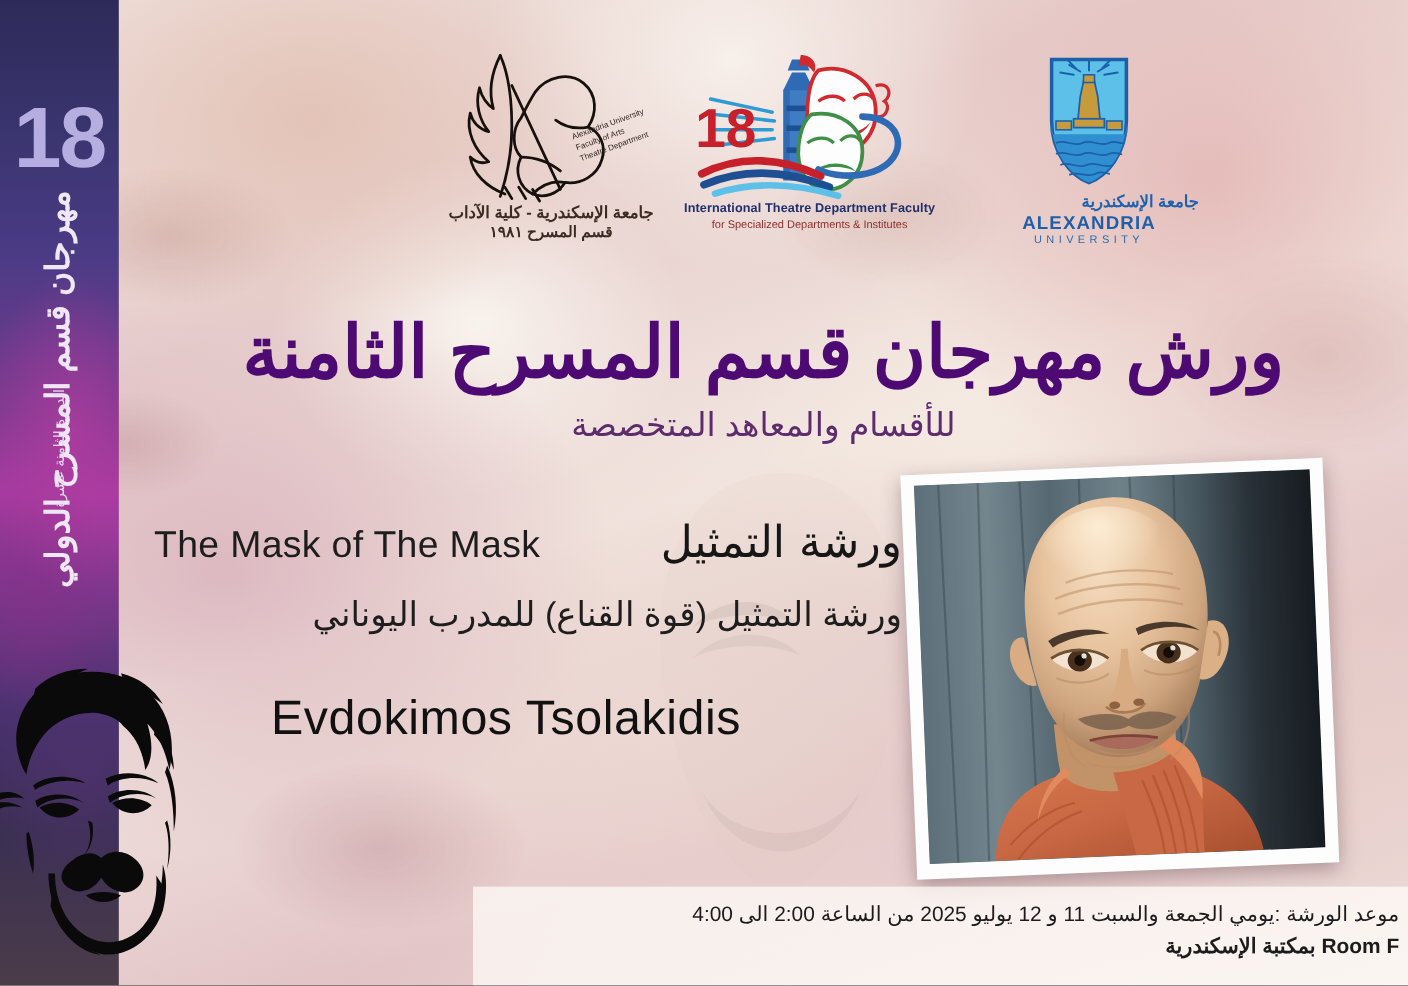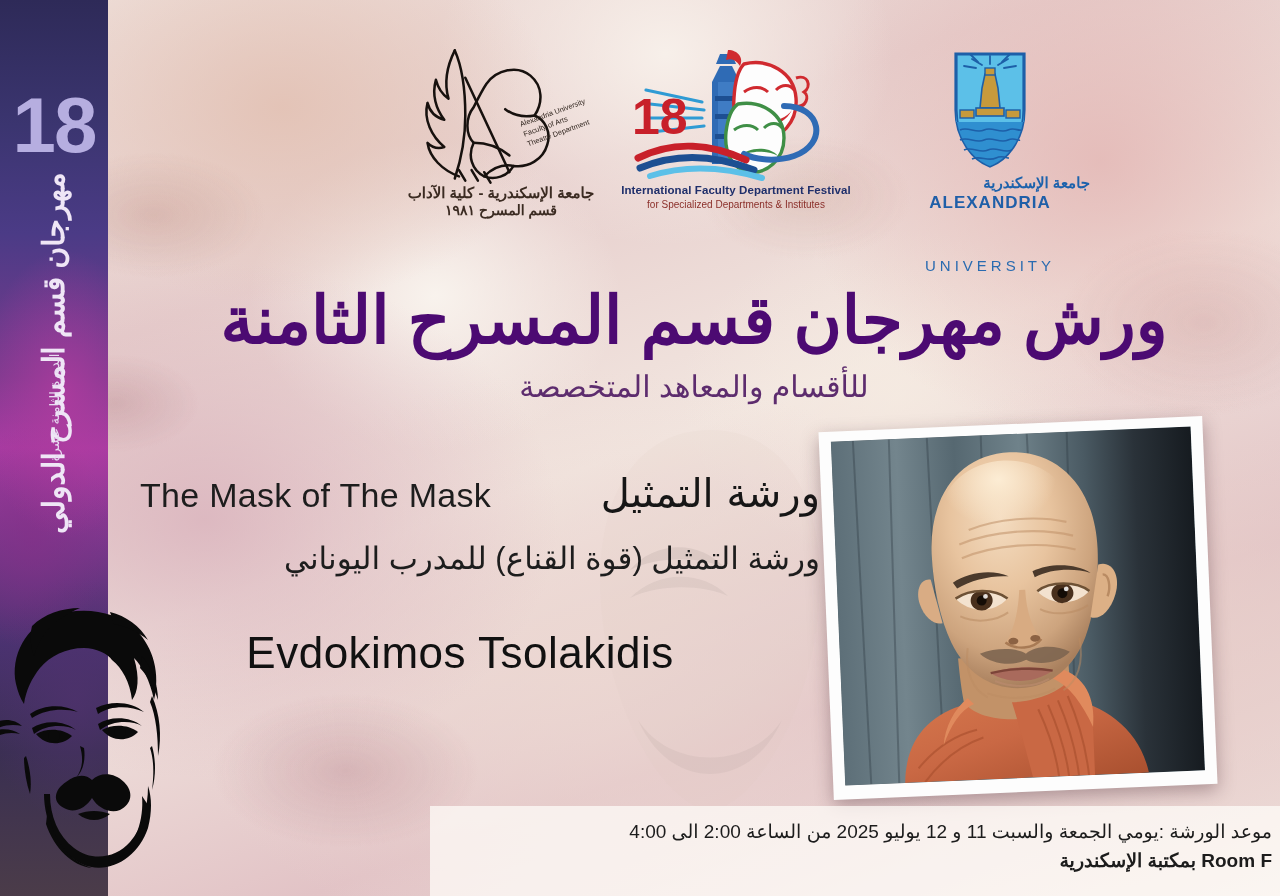--- a/index.html
+++ b/index.html
@@ -90,21 +90,21 @@
 
   .logo-fest{left:508px;top:14px;width:240px;}
   .logo-fest .mark{height:136px;position:relative;}
   .logo-fest .cap1{font-size:11.5px;font-weight:bold;color:#1f2f6b;letter-spacing:.1px;}
   .logo-fest .cap2{font-size:10px;color:#8b2f2a;margin-top:3px;}
 
   .logo-alex{left:782px;top:14px;width:200px;}
   .logo-alex .mark{height:124px;position:relative;}
   .logo-alex .capar{font-size:15px;font-weight:bold;color:#1c62ac;direction:rtl;margin-top:2px;text-align:right;}
   .logo-alex .cap1{font-size:17px;font-weight:bold;color:#1f5fa8;letter-spacing:1px;margin-top:1px;}
-  .logo-alex .cap2{font-size:15px;color:#2a6bb0;letter-spacing:4px;margin-top:44px;}
+  .logo-alex .cap2{font-size:10px;color:#2a6bb0;letter-spacing:4px;}
 
   
   .title-ar{
     position:absolute;left:108px;right:0;top:286px;
     text-align:center;direction:rtl;
     color:#4c0a72;font-size:66px;font-weight:bold;line-height:1.05;
     letter-spacing:-1px;
   }
   .title-sub{
     position:absolute;left:108px;right:0;top:370px;
@@ -294,21 +294,21 @@
 
           <path d="M168 58 C206 58 212 96 178 108 C160 114 140 112 128 106" stroke="#2f6bb5" stroke-width="6" fill="none" stroke-linecap="round"></path>
 
           <path d="M22 110 C58 92 96 96 130 112" stroke="#c8202a" stroke-width="7" fill="none" stroke-linecap="round"></path>
           <path d="M24 120 C62 104 102 108 138 122" stroke="#1d4f92" stroke-width="7" fill="none" stroke-linecap="round"></path>
           <path d="M34 128 C72 116 112 120 146 130" stroke="#5cc0e8" stroke-width="6" fill="none" stroke-linecap="round"></path>
 
           <text x="16" y="86" font-family="'Liberation Sans',sans-serif" font-size="50" font-weight="bold" fill="#c8202a">18</text>
         </svg>
       </div>
-      <div class="cap1">International Faculty Department Festival</div>
+      <div class="cap1">International Theatre Department Faculty</div>
       <div class="cap2">for Specialized  Departments &amp; Institutes</div>
     </div>
 
     <div class="logo logo-alex">
       <div class="mark">
         <svg viewBox="0 0 200 124" xmlns="http://www.w3.org/2000/svg">
           <path d="M66 6 L134 6 L134 62 C134 92 116 112 100 118 C84 112 66 92 66 62 Z" fill="#5cc0e8" stroke="#1d5fa8" stroke-width="3.2"></path>
 
           <path d="M66 74 L134 74 L134 62 C134 92 116 112 100 118 C84 112 66 92 66 62 Z" fill="#2f8fd0"></path>
           <g stroke="#1d5fa8" stroke-width="1.6" fill="none">

